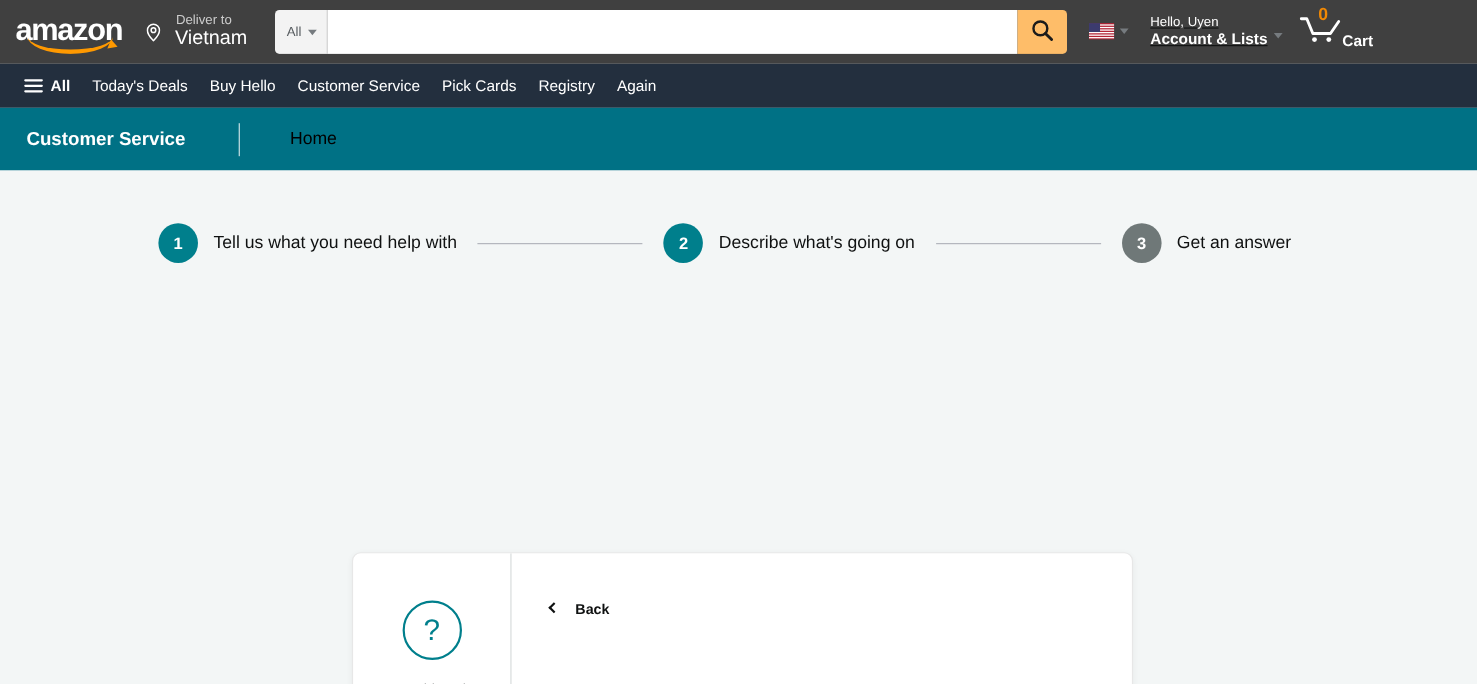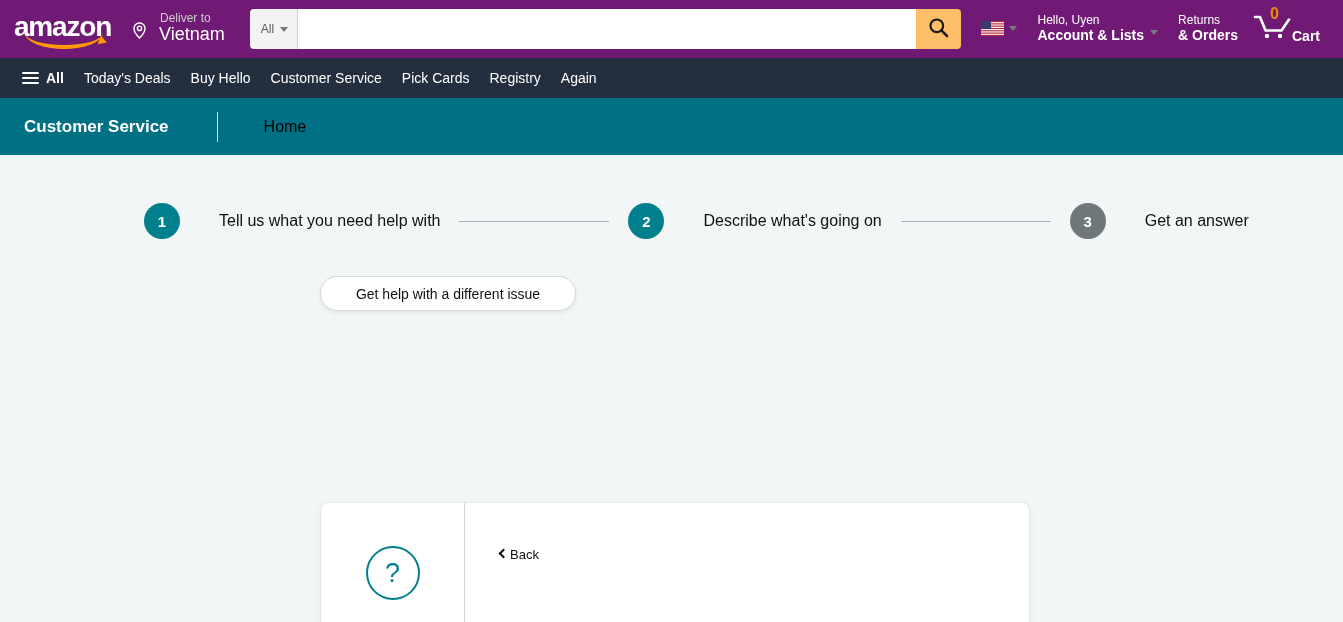--- a/index.html
+++ b/index.html
@@ -13,21 +13,21 @@
   body {
     font-family: "Liberation Sans", sans-serif;
     background: #f3f6f6;
     color: #0f1111;
     -webkit-font-smoothing: antialiased;
   }
 
   
   .nav-top {
     height: 58px;
-    background: #701a75;
+    background: #404040;
     display: flex;
     align-items: center;
     padding: 0 16px 0 14px;
     gap: 0;
   }
 
   .amazon-logo {
     width: 102px;
     height: 32px;
     position: relative;
@@ -153,20 +153,21 @@
     gap: 0;
   }
   .nav-cell {
     display: flex;
     align-items: center;
     padding: 5px 9px 6px;
     border: 1px solid transparent;
     border-radius: 2px;
     cursor: pointer;
     height: 44px;
+    text-decoration: underline;
   }
   .nav-cell .two-line { line-height: 1.15; }
   .nav-cell .l1 {
     font-size: 12px;
     color: #ffffff;
     display: block;
     white-space: nowrap;
   }
   .nav-cell .l2 {
     font-size: 14px;
@@ -312,21 +313,20 @@
     font-size: 15px;
     font-weight: bold;
     flex: none;
   }
   .step-circle.active { background: #007f8c; }
   .step-circle.inactive { background: #6f7878; }
   .step-label {
     font-size: 16px;
     color: #0f1111;
     white-space: nowrap;
-    margin-left: 25px;
   }
   .step-line {
     height: 1px;
     background: #adb1b8;
     flex: none;
     margin: 0 19px;
   }
   .step-line.l1 { width: 150px; }
   .step-line.l2 { width: 150px; }
 
@@ -390,24 +390,25 @@
     text-align: center;
   }
 
   .card-right {
     flex: 1;
     padding: 40px 0 0 35px;
   }
   .back-link {
     display: inline-flex;
     align-items: center;
-    gap: 3px;
+    gap: 16px;
     font-size: 13px;
     color: #0f1111;
     cursor: pointer;
+    font-weight: bold;
   }
   .back-chevron {
     display: inline-block;
     width: 7px;
     height: 7px;
     border-left: 2px solid #0f1111;
     border-bottom: 2px solid #0f1111;
     transform: rotate(45deg);
     margin-bottom: 1px;
   }
@@ -478,26 +479,20 @@
     </div>
 
     <div class="nav-cell">
       <span class="two-line">
         <span class="l1">Hello, Uyen</span>
         <span class="l2">Account &amp; Lists</span>
       </span>
       <span class="caret-down" style="margin-left:6px;margin-top:8px;"></span>
     </div>
 
-    <div class="nav-cell">
-      <span class="two-line">
-        <span class="l1">Returns</span>
-        <span class="l2">&amp; Orders</span>
-      </span>
-    </div>
 
     <div class="cart-cell">
       <span class="cart-count">0</span>
       <span>
         <svg width="38" height="28" viewBox="0 0 38 28">
           <path d="M2 4h5l5.5 13.5h16L36 6.5" fill="none" stroke="#ffffff" stroke-width="2.6" stroke-linecap="round" stroke-linejoin="round"></path>
           <circle cx="14" cy="23" r="2.2" fill="#ffffff"></circle>
           <circle cx="27" cy="23" r="2.2" fill="#ffffff"></circle>
         </svg>
       </span>
@@ -554,21 +549,20 @@
       <span class="step-circle active">2</span>
       <span class="step-label">Describe what's going on</span>
     </div>
     <span class="step-line l2"></span>
     <div class="step">
       <span class="step-circle inactive">3</span>
       <span class="step-label">Get an answer</span>
     </div>
   </div>
 
-  <button class="diff-issue-btn">Get help with a different issue</button>
 
   <div class="card">
 
     <div class="card-left">
       <span class="q-circle">?</span>
       <span class="q-caption">Something else</span>
     </div>
 
     <div class="card-right">
       <div class="back-link">

